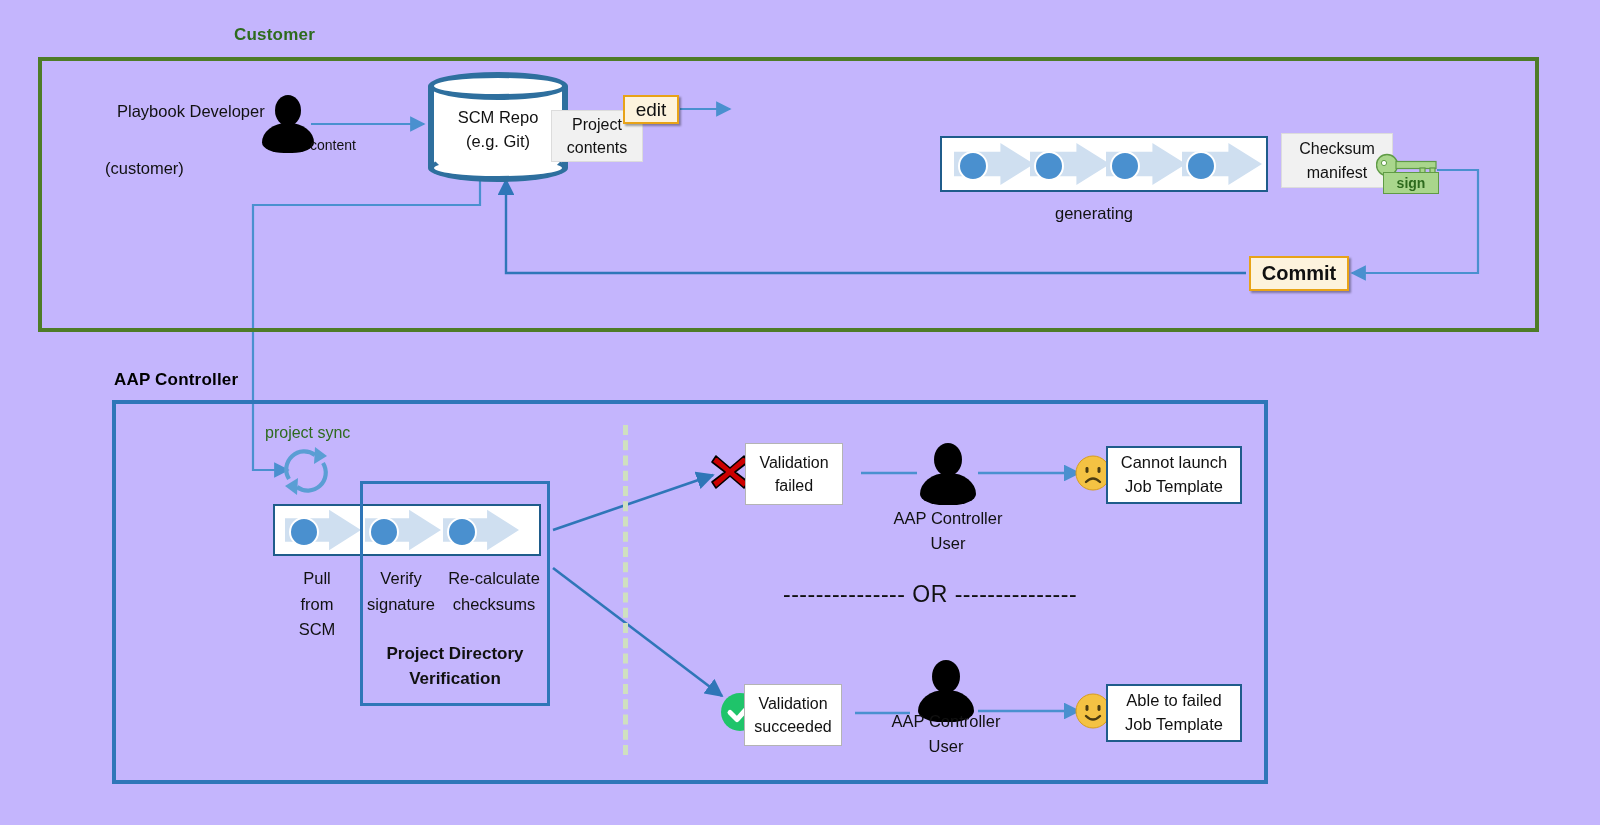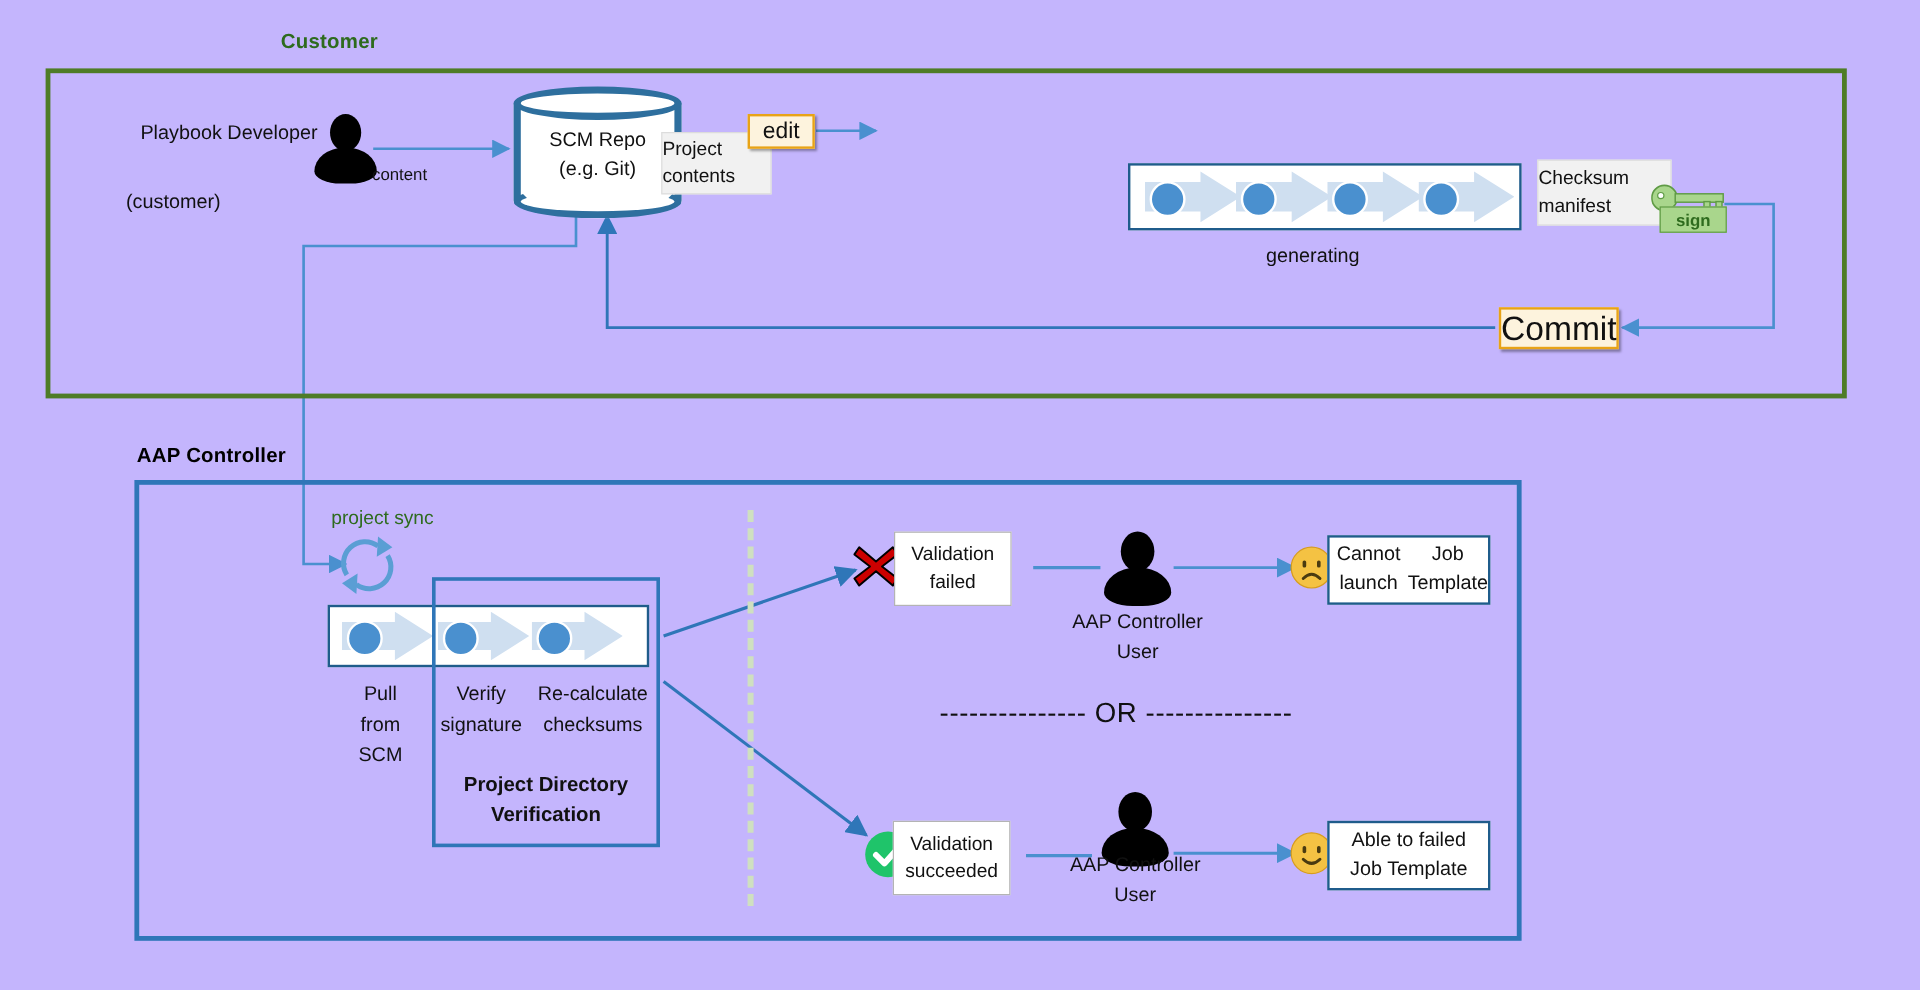--- a/index.html
+++ b/index.html
@@ -35,21 +35,21 @@
   
   .cyl{position:absolute;}
   .cyl .tube{position:absolute;left:0;right:0;top:14px;bottom:14px;background:#fff;border-left:6px solid #2e6f9e;border-right:6px solid #2e6f9e;}
   .cyl .cap{position:absolute;left:0;width:100%;height:28px;box-sizing:border-box;border:6px solid #2e6f9e;border-radius:50%;background:#fff;}
   .cyl .cap.top{top:0;}
   .cyl .cap.bot{bottom:0;border-top-color:transparent;}
   .cyl .cyl-label{position:absolute;left:0;right:0;top:34px;text-align:center;font-size:16.5px;line-height:1.45;color:#111;}
 
   
   .greybox{position:absolute;background:#f1f1f1;border:1px solid #dcdcdc;box-sizing:border-box;
-           display:flex;align-items:flex-start;justify-content:center;text-align:center;font-size:16px;line-height:1.45;color:#111;}
+           display:flex;align-items:center;justify-content:center;text-align:center;font-size:16px;line-height:1.45;color:#111;}
 
   
   .obtn{position:absolute;box-sizing:border-box;background:#fdf3dd;border:2px solid #e8a317;
         display:flex;align-items:center;justify-content:center;color:#111;
         box-shadow:2px 2px 2px rgba(0,0,0,.35);}
   .obtn::before,.obtn::after{content:"";position:absolute;top:4px;bottom:4px;width:7px;background:#3f7fb5;border-radius:3px;z-index:-1;}
   .obtn::before{left:-6px;}
   .obtn::after{right:-6px;}
 
   
@@ -176,23 +176,23 @@
       <circle cx="11" cy="13" r="10.5" fill="#a9d68c" stroke="#5f9b45" stroke-width="1.4"></circle>
       <circle cx="8" cy="11" r="2.6" fill="#ffffff" stroke="#5f9b45" stroke-width="1"></circle>
       <rect x="20" y="9.5" width="40" height="7" fill="#a9d68c" stroke="#5f9b45" stroke-width="1.2"></rect>
       <rect x="44" y="16" width="5" height="6" fill="#a9d68c" stroke="#5f9b45" stroke-width="1.2"></rect>
       <rect x="54" y="16" width="5" height="6" fill="#a9d68c" stroke="#5f9b45" stroke-width="1.2"></rect>
     </svg>
   </div>
 
   <div class="abs" style="left:1383px;top:172px;width:54px;height:20px;background:#a9d68c;border:1px solid #5f9b45;display:flex;align-items:center;justify-content:center;font-size:14px;color:#2e6b1e;font-weight:bold;">sign</div>
 
-  <div class="obtn" style="left:1249px;top:256px;width:100px;height:35px;font-size:28px;">Commit</div>
-
-  <div class="abs txt" style="left:276px;top:422px;color:#2e6b1e;font-size:16px;">project sync</div>
+  <div class="obtn" style="left:1249px;top:256px;width:100px;height:35px;font-size:20px;font-weight:bold;">Commit</div>
+
+  <div class="abs txt" style="left:265px;top:422px;color:#2e6b1e;font-size:16px;">project sync</div>
 
   <div class="abs" style="left:275px;top:443px;width:62px;height:54px;">
     <svg width="62" height="54" viewBox="0 0 62 54">
       <g fill="none" stroke="#5a9ed4" stroke-width="4.2">
         <path d="M14 36 A18 18 0 0 1 40 12"></path>
         <path d="M48 20 A18 18 0 0 1 22 44"></path>
       </g>
       <path d="M40 4 L52 13 L39 21 Z" fill="#5a9ed4"></path>
       <path d="M22 52 L10 43 L23 35 Z" fill="#5a9ed4"></path>
     </svg>
@@ -258,21 +258,21 @@
   </div>
 
   <div class="abs" style="left:1075px;top:455px;width:36px;height:36px;">
     <svg width="36" height="36" viewBox="0 0 36 36">
       <circle cx="18" cy="18" r="17" fill="#f4c243" stroke="#d79c1e" stroke-width="1"></circle>
       <rect x="10.5" y="12" width="3" height="6" rx="1.4" fill="#4a3b10"></rect>
       <rect x="22.5" y="12" width="3" height="6" rx="1.4" fill="#4a3b10"></rect>
       <path d="M11 27 Q18 20 25 27" fill="none" stroke="#4a3b10" stroke-width="2.4" stroke-linecap="round"></path>
     </svg>
   </div>
-  <div class="bbox" style="left:1106px;top:446px;width:136px;height:58px;">
+  <div class="bbox" style="left:1106px;top:446px;width:136px;height:58px;flex-direction:column;">
     <div>Cannot launch</div>
     <div>Job Template</div>
   </div>
 
   <div class="ordiv" style="left:783px;top:581px;">--------------- OR ---------------</div>
 
   <div class="abs" style="left:718px;top:690px;width:44px;height:44px;">
     <svg width="44" height="44" viewBox="0 0 44 44">
       <circle cx="22" cy="22" r="19" fill="#1fc46a"></circle>
       <path d="M12 22.5 L19 29.5 L32 15" fill="none" stroke="#ffffff" stroke-width="5" stroke-linecap="round" stroke-linejoin="round"></path>

